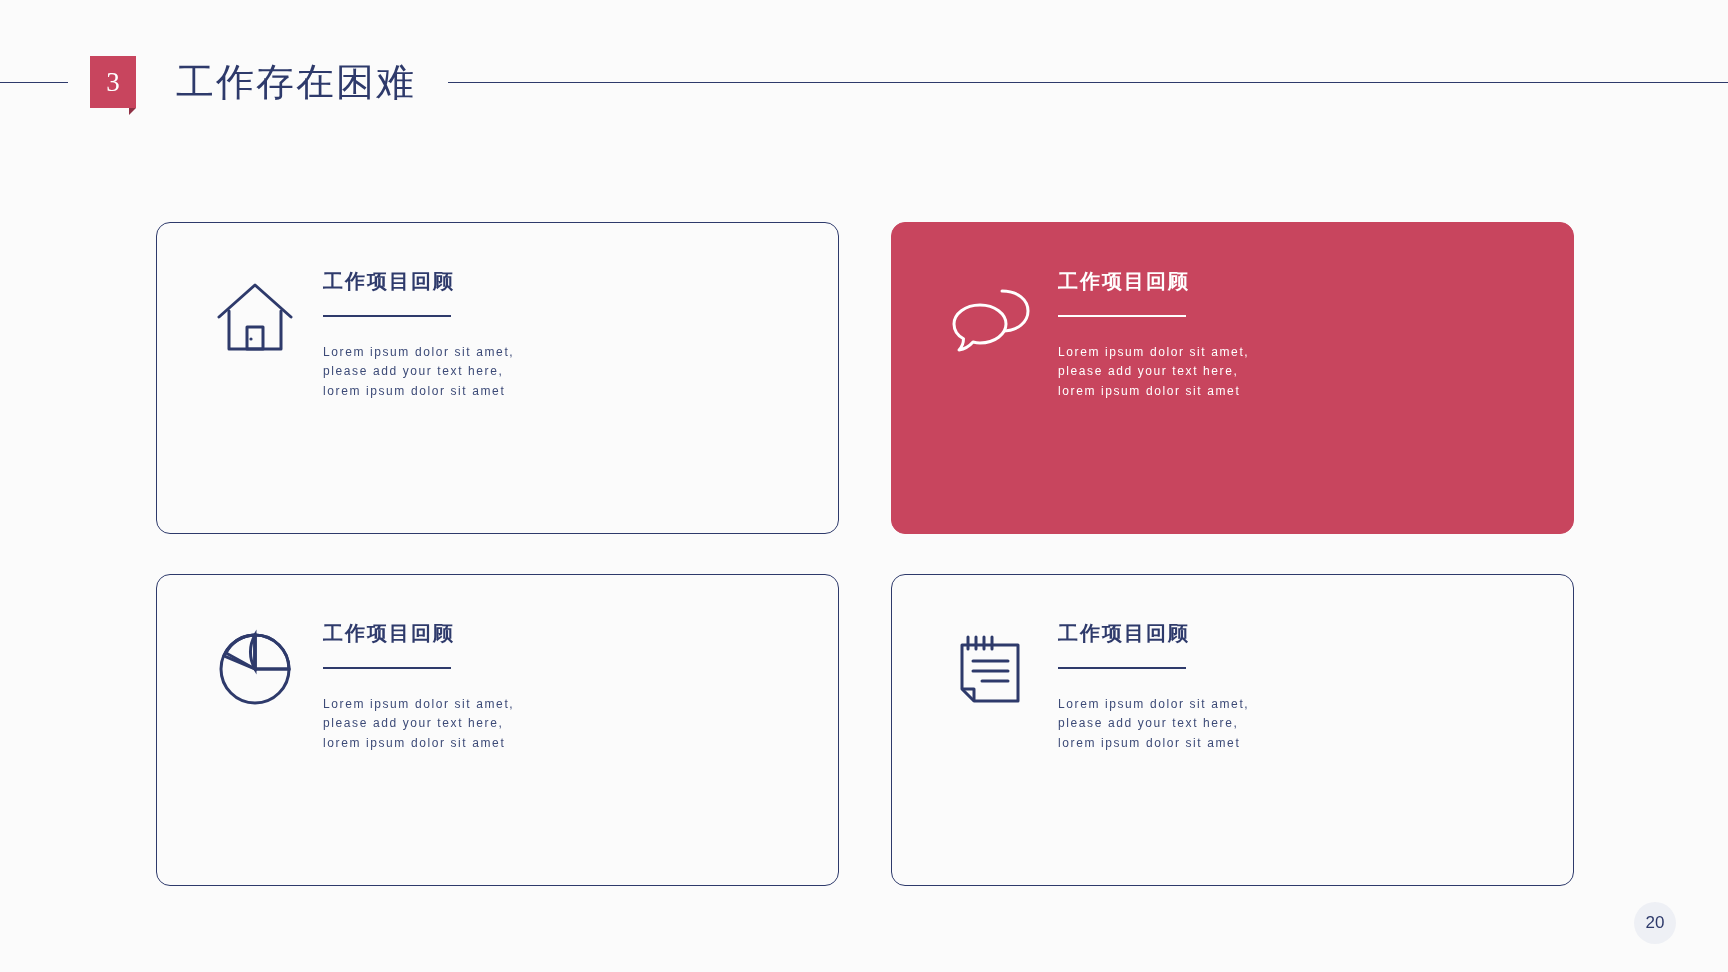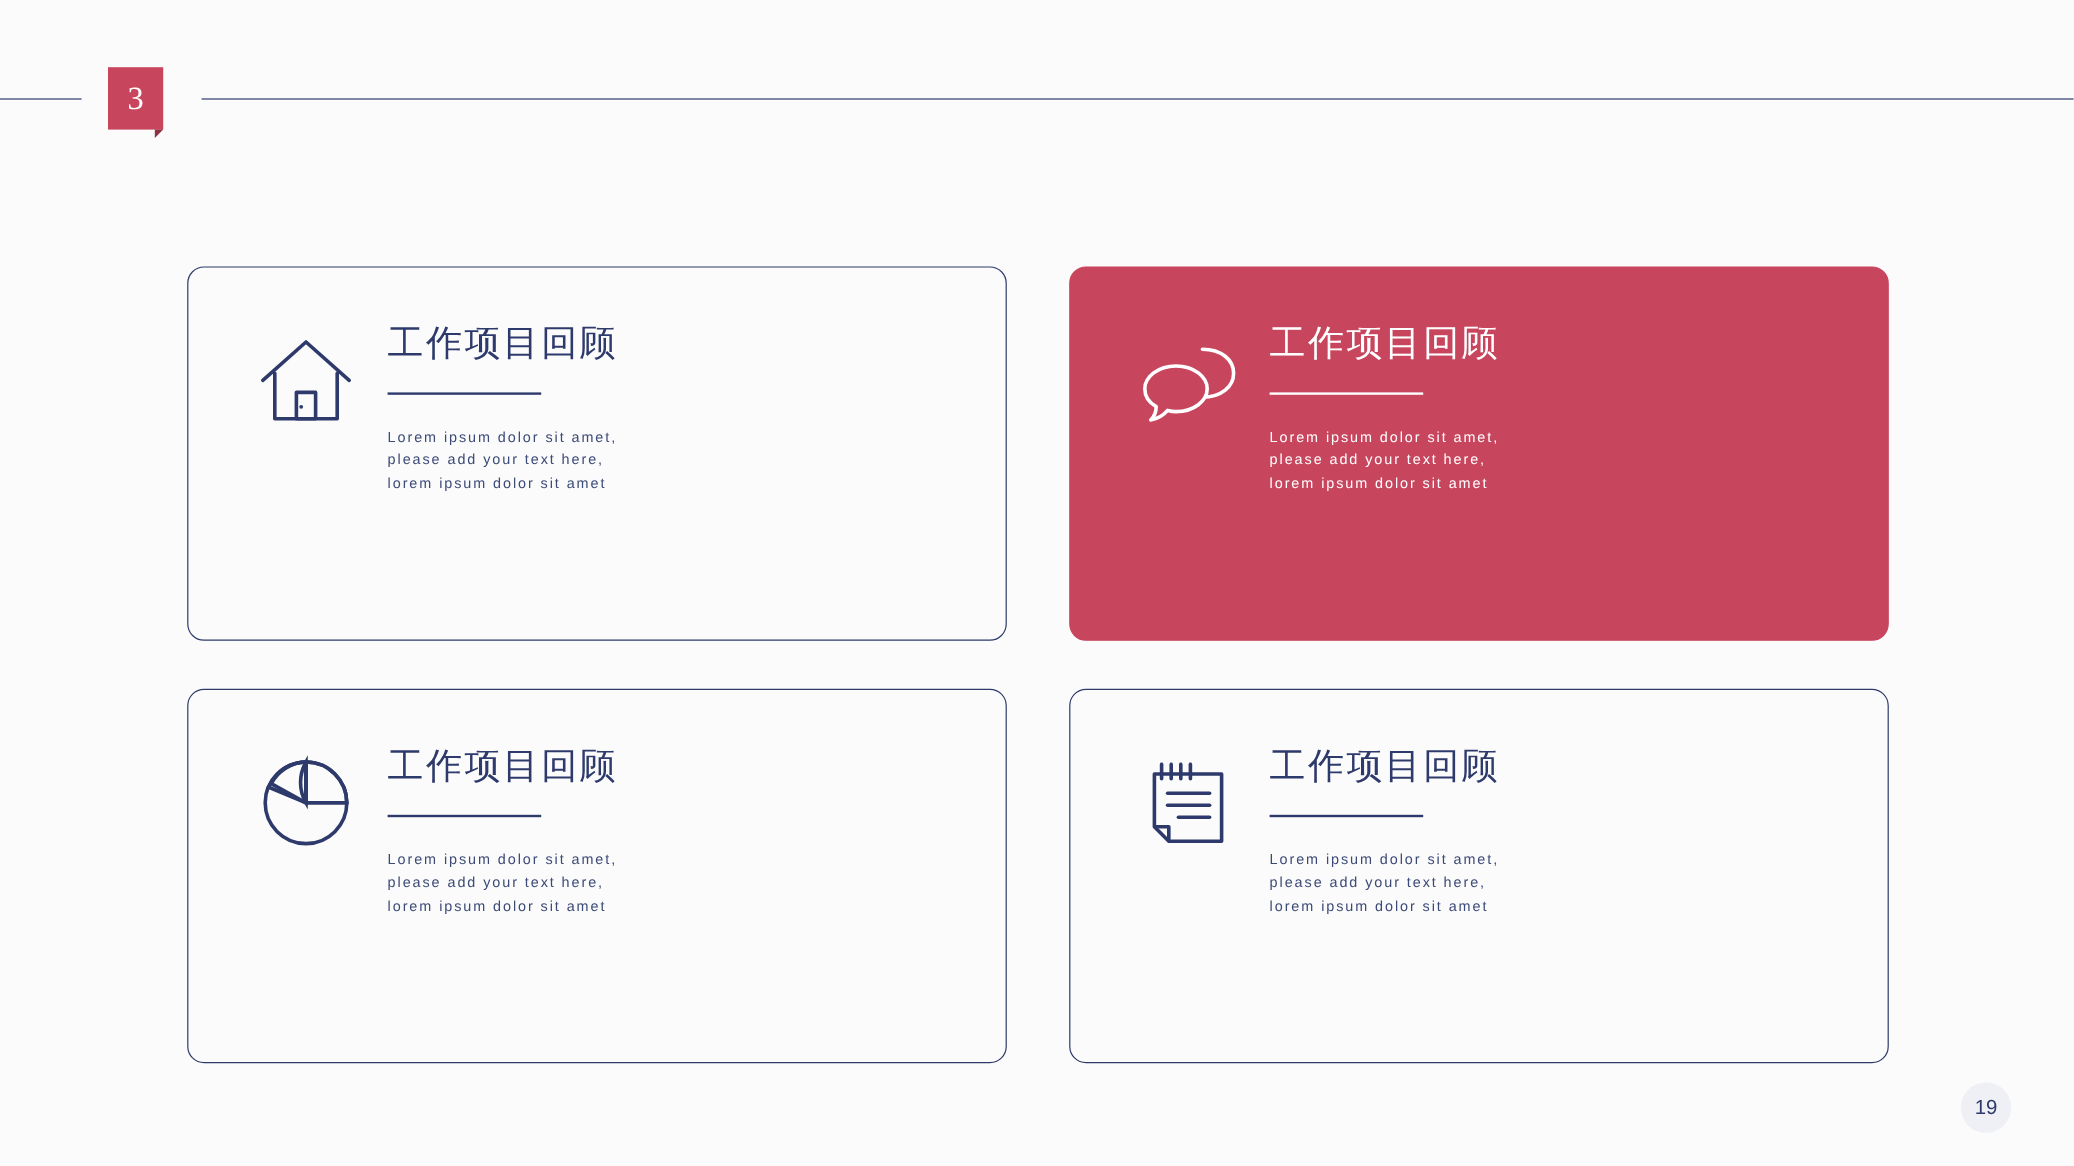--- a/index.html
+++ b/index.html
@@ -102,25 +102,26 @@
     display: flex;
     align-items: flex-start;
     justify-content: center;
     padding-top: 4px;
   }
   .card-body {
     margin-left: 18px;
     padding-top: 2px;
   }
   .card-title {
-    font-size: 30px;
+    font-size: 20px;
     color: #2e3a6b;
     letter-spacing: 2px;
     line-height: 1.2;
     white-space: nowrap;
+    font-weight: bold;
   }
   .card.accent .card-title {
     color: #ffffff;
   }
   .title-underline {
     width: 128px;
     height: 1.5px;
     background: #2e3a6b;
     margin: 22px 0 26px 0;
   }
@@ -154,20 +155,21 @@
     align-items: center;
     justify-content: center;
   }
 </style>
 </head>
 <body>
 
 <div class="header">
   <div class="header-rule-left"></div>
   <div class="section-badge">3</div>
+  <div class="section-title">工作存在困难</div>
   <div class="header-rule-right"></div>
 </div>
 
 <div class="cards">
 
   <div class="card">
     <div class="card-icon">
       <svg width="92" height="92" viewBox="0 0 92 92" fill="none" stroke="#2e3a6b" stroke-width="3">
         <polyline points="10,46 46,14 82,46" stroke-linecap="round" stroke-linejoin="round"></polyline>
         <polyline points="20,40 20,78 72,78 72,40" stroke-linecap="round" stroke-linejoin="round"></polyline>
@@ -247,13 +249,13 @@
       <div class="card-desc">
         <div>Lorem ipsum dolor sit amet,</div>
         <div>please add your text here,</div>
         <div>lorem ipsum dolor sit amet</div>
       </div>
     </div>
   </div>
 
 </div>
 
-<div class="page-number">19</div>
+<div class="page-number">20</div>
 
 </body></html>

